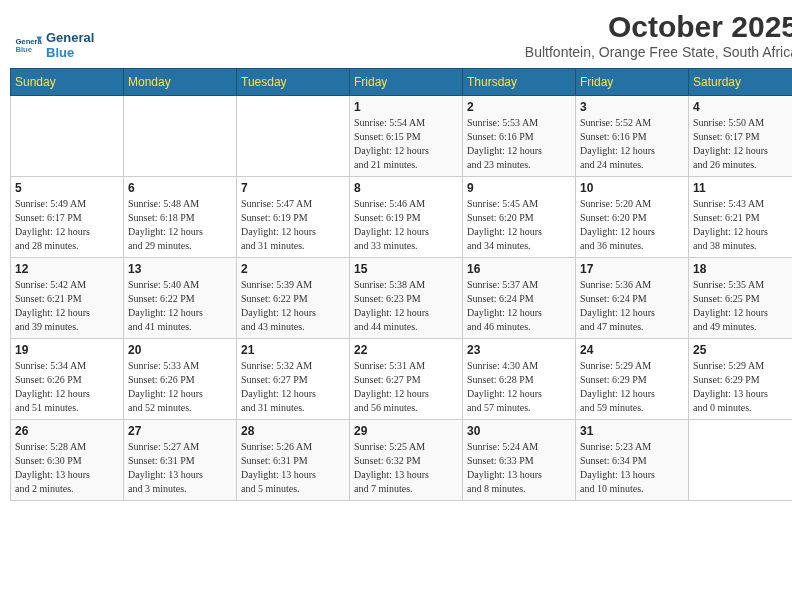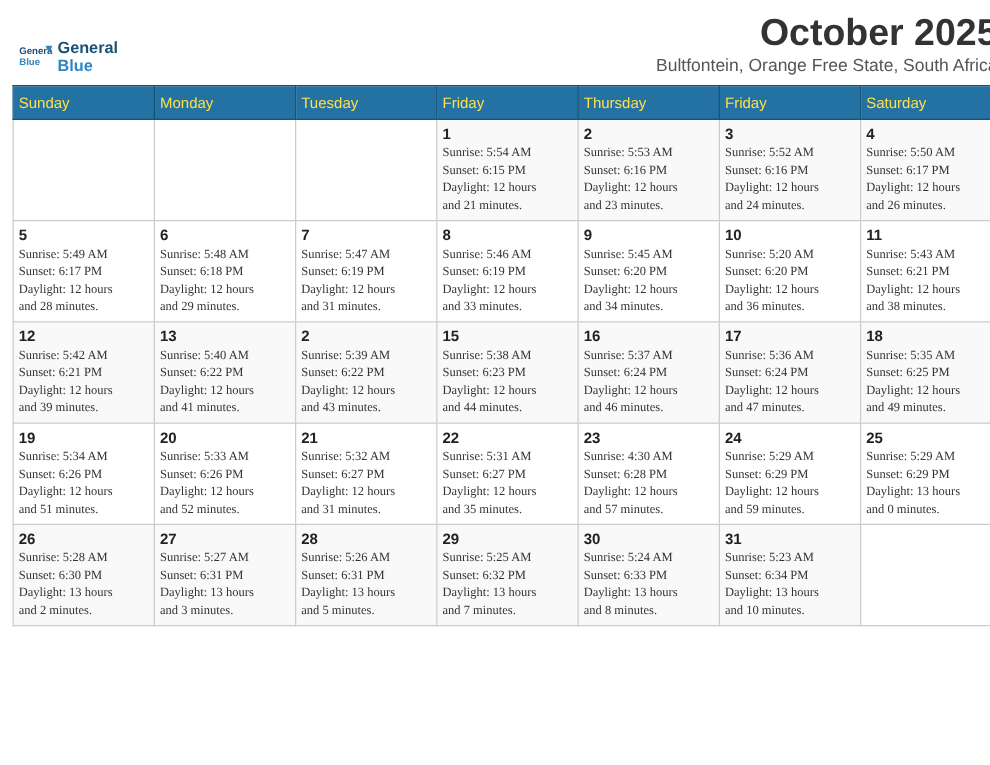--- a/index.html
+++ b/index.html
@@ -194,21 +194,21 @@
           <td>
             <div class="cell-day">20</div>
             <div class="cell-info"><span>Sunrise: 5:33 AM</span><br><span>Sunset: 6:26 PM</span><br><span>Daylight: 12 hours</span><br><span>and 52 minutes.</span></div>
           </td>
           <td>
             <div class="cell-day">21</div>
             <div class="cell-info"><span>Sunrise: 5:32 AM</span><br><span>Sunset: 6:27 PM</span><br><span>Daylight: 12 hours</span><br><span>and 31 minutes.</span></div>
           </td>
           <td>
             <div class="cell-day">22</div>
-            <div class="cell-info"><span>Sunrise: 5:31 AM</span><br><span>Sunset: 6:27 PM</span><br><span>Daylight: 12 hours</span><br><span>and 35 minutes.</span></div>
+            <div class="cell-info"><span>Sunrise: 5:31 AM</span><br><span>Sunset: 6:27 PM</span><br><span>Daylight: 12 hours</span><br><span>and 56 minutes.</span></div>
           </td>
           <td>
             <div class="cell-day">23</div>
             <div class="cell-info"><span>Sunrise: 4:30 AM</span><br><span>Sunset: 6:28 PM</span><br><span>Daylight: 12 hours</span><br><span>and 57 minutes.</span></div>
           </td>
           <td>
             <div class="cell-day">24</div>
             <div class="cell-info"><span>Sunrise: 5:29 AM</span><br><span>Sunset: 6:29 PM</span><br><span>Daylight: 12 hours</span><br><span>and 59 minutes.</span></div>
           </td>
           <td>

